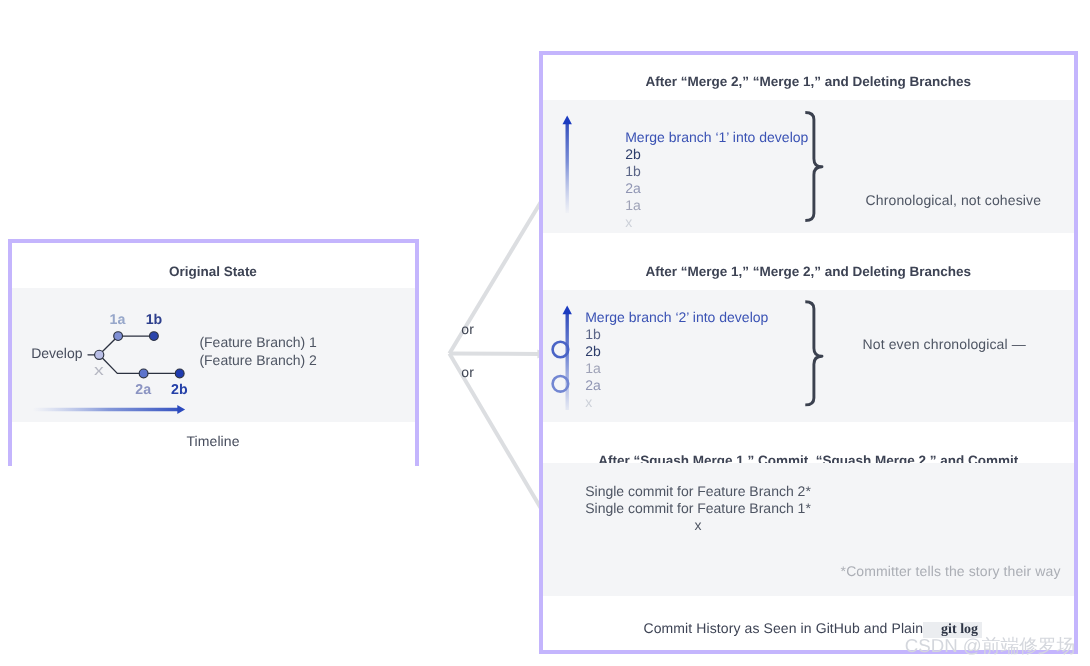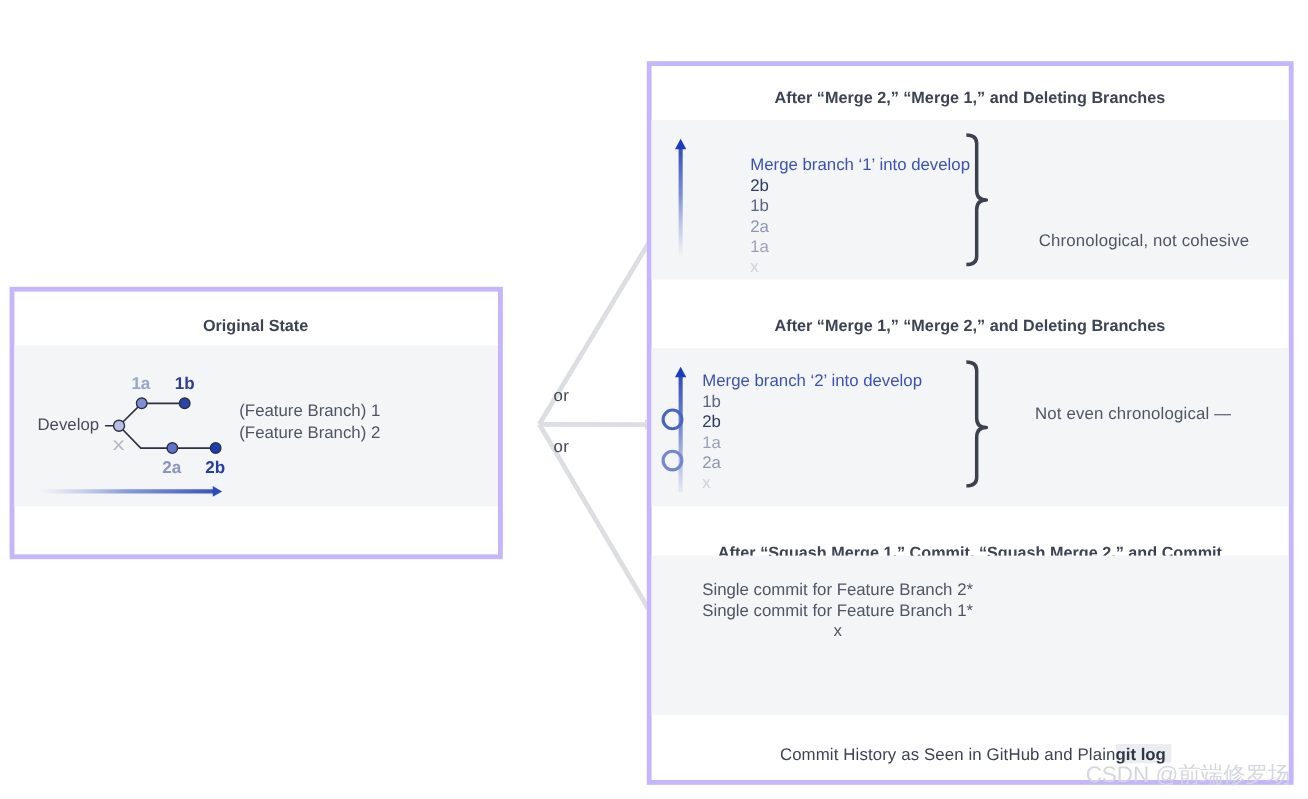--- a/index.html
+++ b/index.html
@@ -33,22 +33,22 @@
   
   #panel{left:538.5px;top:50.9px;width:539.5px;height:602.9px;}
   .sect-title{position:absolute;left:0;width:100%;line-height:16px;box-sizing:border-box;}
   .sect-body{position:absolute;left:0;width:100%;}
   .commitlist{position:absolute;font-size:14px;white-space:nowrap;}
   .commitlist div{height:17px;line-height:17px;}
   .note{position:absolute;font-size:14px;color:#4e5563;line-height:19px;white-space:nowrap;letter-spacing:.13px;}
   .footnote{position:absolute;font-size:14px;color:#abaeb5;white-space:nowrap;letter-spacing:.1px;}
   .panelfoot{position:absolute;left:0;width:100%;font-size:14px;color:#3d4354;
              text-align:center;line-height:16px;box-sizing:border-box;letter-spacing:.1px;}
-  code.gitlog{font-family:Liberation Sans, sans-serif;font-size:14px;font-weight:bold;
-        background:#ebedf0;color:#2e3545;padding:0px 4px 0px 0;letter-spacing:0;position:relative;top:-0.5px;line-height:16px;display:inline-block;vertical-align:baseline;}
+  code.gitlog{font-family:Liberation Serif, serif;font-size:14px;font-weight:bold;
+        background:#ebedf0;color:#2e3545;padding:0px 4px 0px 18px;letter-spacing:0;position:relative;top:-0.5px;line-height:16px;display:inline-block;vertical-align:baseline;}
 
   
   #arrows{position:absolute;left:420px;top:150px;width:120px;height:390px;padding-left:22px;}
   .orlbl{position:absolute;font-size:14px;color:#3f4553;letter-spacing:.3px;}
 
   
   #wm{position:absolute;font-size:18.7px;color:#d4d7dd;white-space:nowrap;
       font-family:"Liberation Sans",sans-serif;}
 </style>
 </head>
@@ -83,20 +83,21 @@
       </svg>
       <div class="devlabel" style="left:19.7px;top:57px;">Develop</div>
       <div class="nodelabel" style="left:98px;top:24.2px;color:#97a7ca;">1a</div>
       <div class="nodelabel" style="left:134.2px;top:24.2px;color:#2d3f8d;">1b</div>
       <div class="nodelabel" style="left:123.8px;top:94.4px;color:#8b94c2;">2a</div>
       <div class="nodelabel" style="left:159.5px;top:94.4px;color:#2440a8;">2b</div>
       <div class="nodelabel" style="left:82.3px;top:73.6px;color:#b4b6c1;font-weight:normal;font-size:15px;transform:scaleX(1.3);transform-origin:left top;">x</div>
       <div class="featline" style="left:187.9px;top:46px;">(Feature Branch) 1</div>
       <div class="featline" style="left:187.9px;top:64px;">(Feature Branch) 2</div>
     </div>
+    <div class="row-foot">Timeline</div>
   </div>
 
   <div id="arrows">
     <svg width="120" height="390" viewBox="0 0 120 390">
 
       <g fill="#dcdee1">
 
         <path d="M9.1 204.6 L104.9 45.8 L101.5 43.7 L5.7 202.6 Z"></path>
         <path d="M107.1 38.3 L106.0 48.8 L98.3 44.1 Z"></path>
 
@@ -169,20 +170,21 @@
       </div>
     </div>
 
     <div class="row-title sect-title" style="top:365.8px;height:57.5px;padding-top:32.2px;">After “Squash Merge 1,” Commit, “Squash Merge 2,” and Commit</div>
     <div class="row-body sect-body" style="top:408px;height:132.8px;text-align:center;">
       <div class="commitlist" style="left:42.7px;top:20px;color:#4e5563;">
         <div>Single commit for Feature Branch 2*</div>
         <div>Single commit for Feature Branch 1*</div>
         <div style="margin-top:0.3px;">x</div>
       </div>
+      <div class="footnote" style="left:298.1px;top:100.6px;">*Committer tells the story their way</div>
     </div>
 
     <div class="panelfoot" style="top:556.1px;height:45.8px;padding-top:9.2px;padding-left:9px;">
       <span>Commit History as Seen in GitHub and Plain</span><code class="gitlog">git log</code>
     </div>
   </div>
 
   <div id="wm" style="left:904.7px;top:632.6px;">CSDN @前端修罗场</div>
 
 </div>

